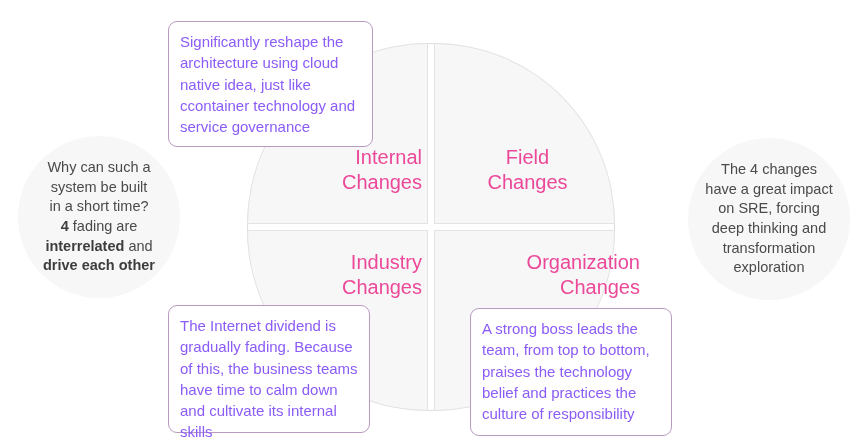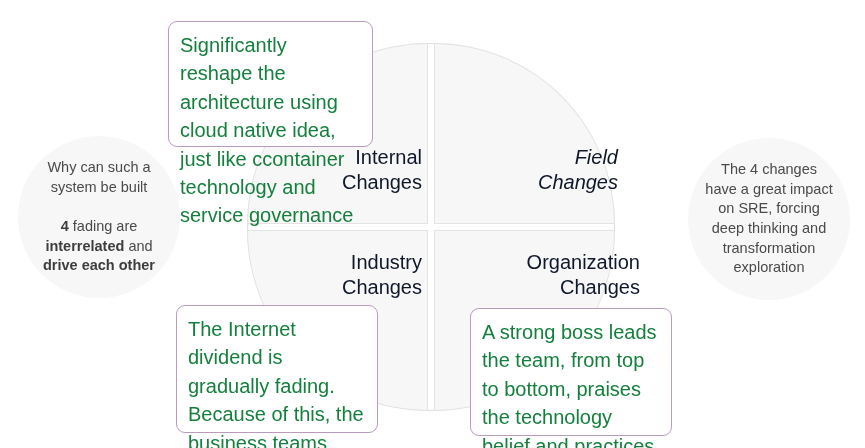--- a/index.html
+++ b/index.html
@@ -75,57 +75,57 @@
   #quad-bl { left: 0;     top: 187px; width: 181px; height: 181px;
              border-bottom-left-radius: 181px; }
   #quad-br { left: 187px; top: 187px; width: 181px; height: 181px;
              border-bottom-right-radius: 181px; }
 
   
   .quad-label {
     position: absolute;
     font-size: 20px;
     line-height: 1.26;
-    color: #0f172a;
+    color: #ec4899;
     white-space: pre-line;
   }
   #label-internal     { left: 247px; top: 145px; width: 181px; text-align: right;
                         padding-right: 6px; box-sizing: border-box; }
-  #label-field        { left: 437px; top: 145px; width: 181px; text-align: right; font-style: italic; }
+  #label-field        { left: 437px; top: 145px; width: 181px; text-align: center; }
   #label-industry     { left: 247px; top: 250px; width: 181px; text-align: right;
                         padding-right: 6px; box-sizing: border-box; }
   #label-organization { left: 450px; top: 250px; width: 190px; text-align: right; }
 
   
   .callout {
     position: absolute;
     background: #ffffff;
     border: 1px solid #b99bc0;
     border-radius: 9px;
     box-sizing: border-box;
-    font-size: 20px;
+    font-size: 15px;
     line-height: 1.42;
-    color: #15803d;
+    color: #8b5cf6;
     padding: 9px 11px;
   }
   #callout-tl { left: 168px; top: 21px;  width: 205px; height: 126px; text-align: left; }
   #callout-tr { left: 493px; top: 21px;  width: 205px; height: 134px; text-align: right; }
-  #callout-bl { left: 176px; top: 305px; width: 202px; height: 128px; text-align: left; }
+  #callout-bl { left: 168px; top: 305px; width: 202px; height: 128px; text-align: left; }
   #callout-br { left: 470px; top: 308px; width: 202px; height: 128px; text-align: left; }
 </style>
 </head>
 <body>
 
 <div id="diagram">
 
   <div class="side-circle" id="circle-left">
     <div class="side-text">
       <span>Why can such a</span><br>
       <span>system be built</span><br>
-      <br>
+      <span>in a short time?</span><br>
       <b>4</b><span> fading are </span><b>interrelated</b><span> and </span><b>drive each other</b>
     </div>
   </div>
 
   <div class="side-circle" id="circle-right">
     <div class="side-text">The 4 changes have a great impact on SRE, forcing deep thinking and transformation exploration</div>
   </div>
 
   <div id="wheel">
     <div class="ring"></div>

